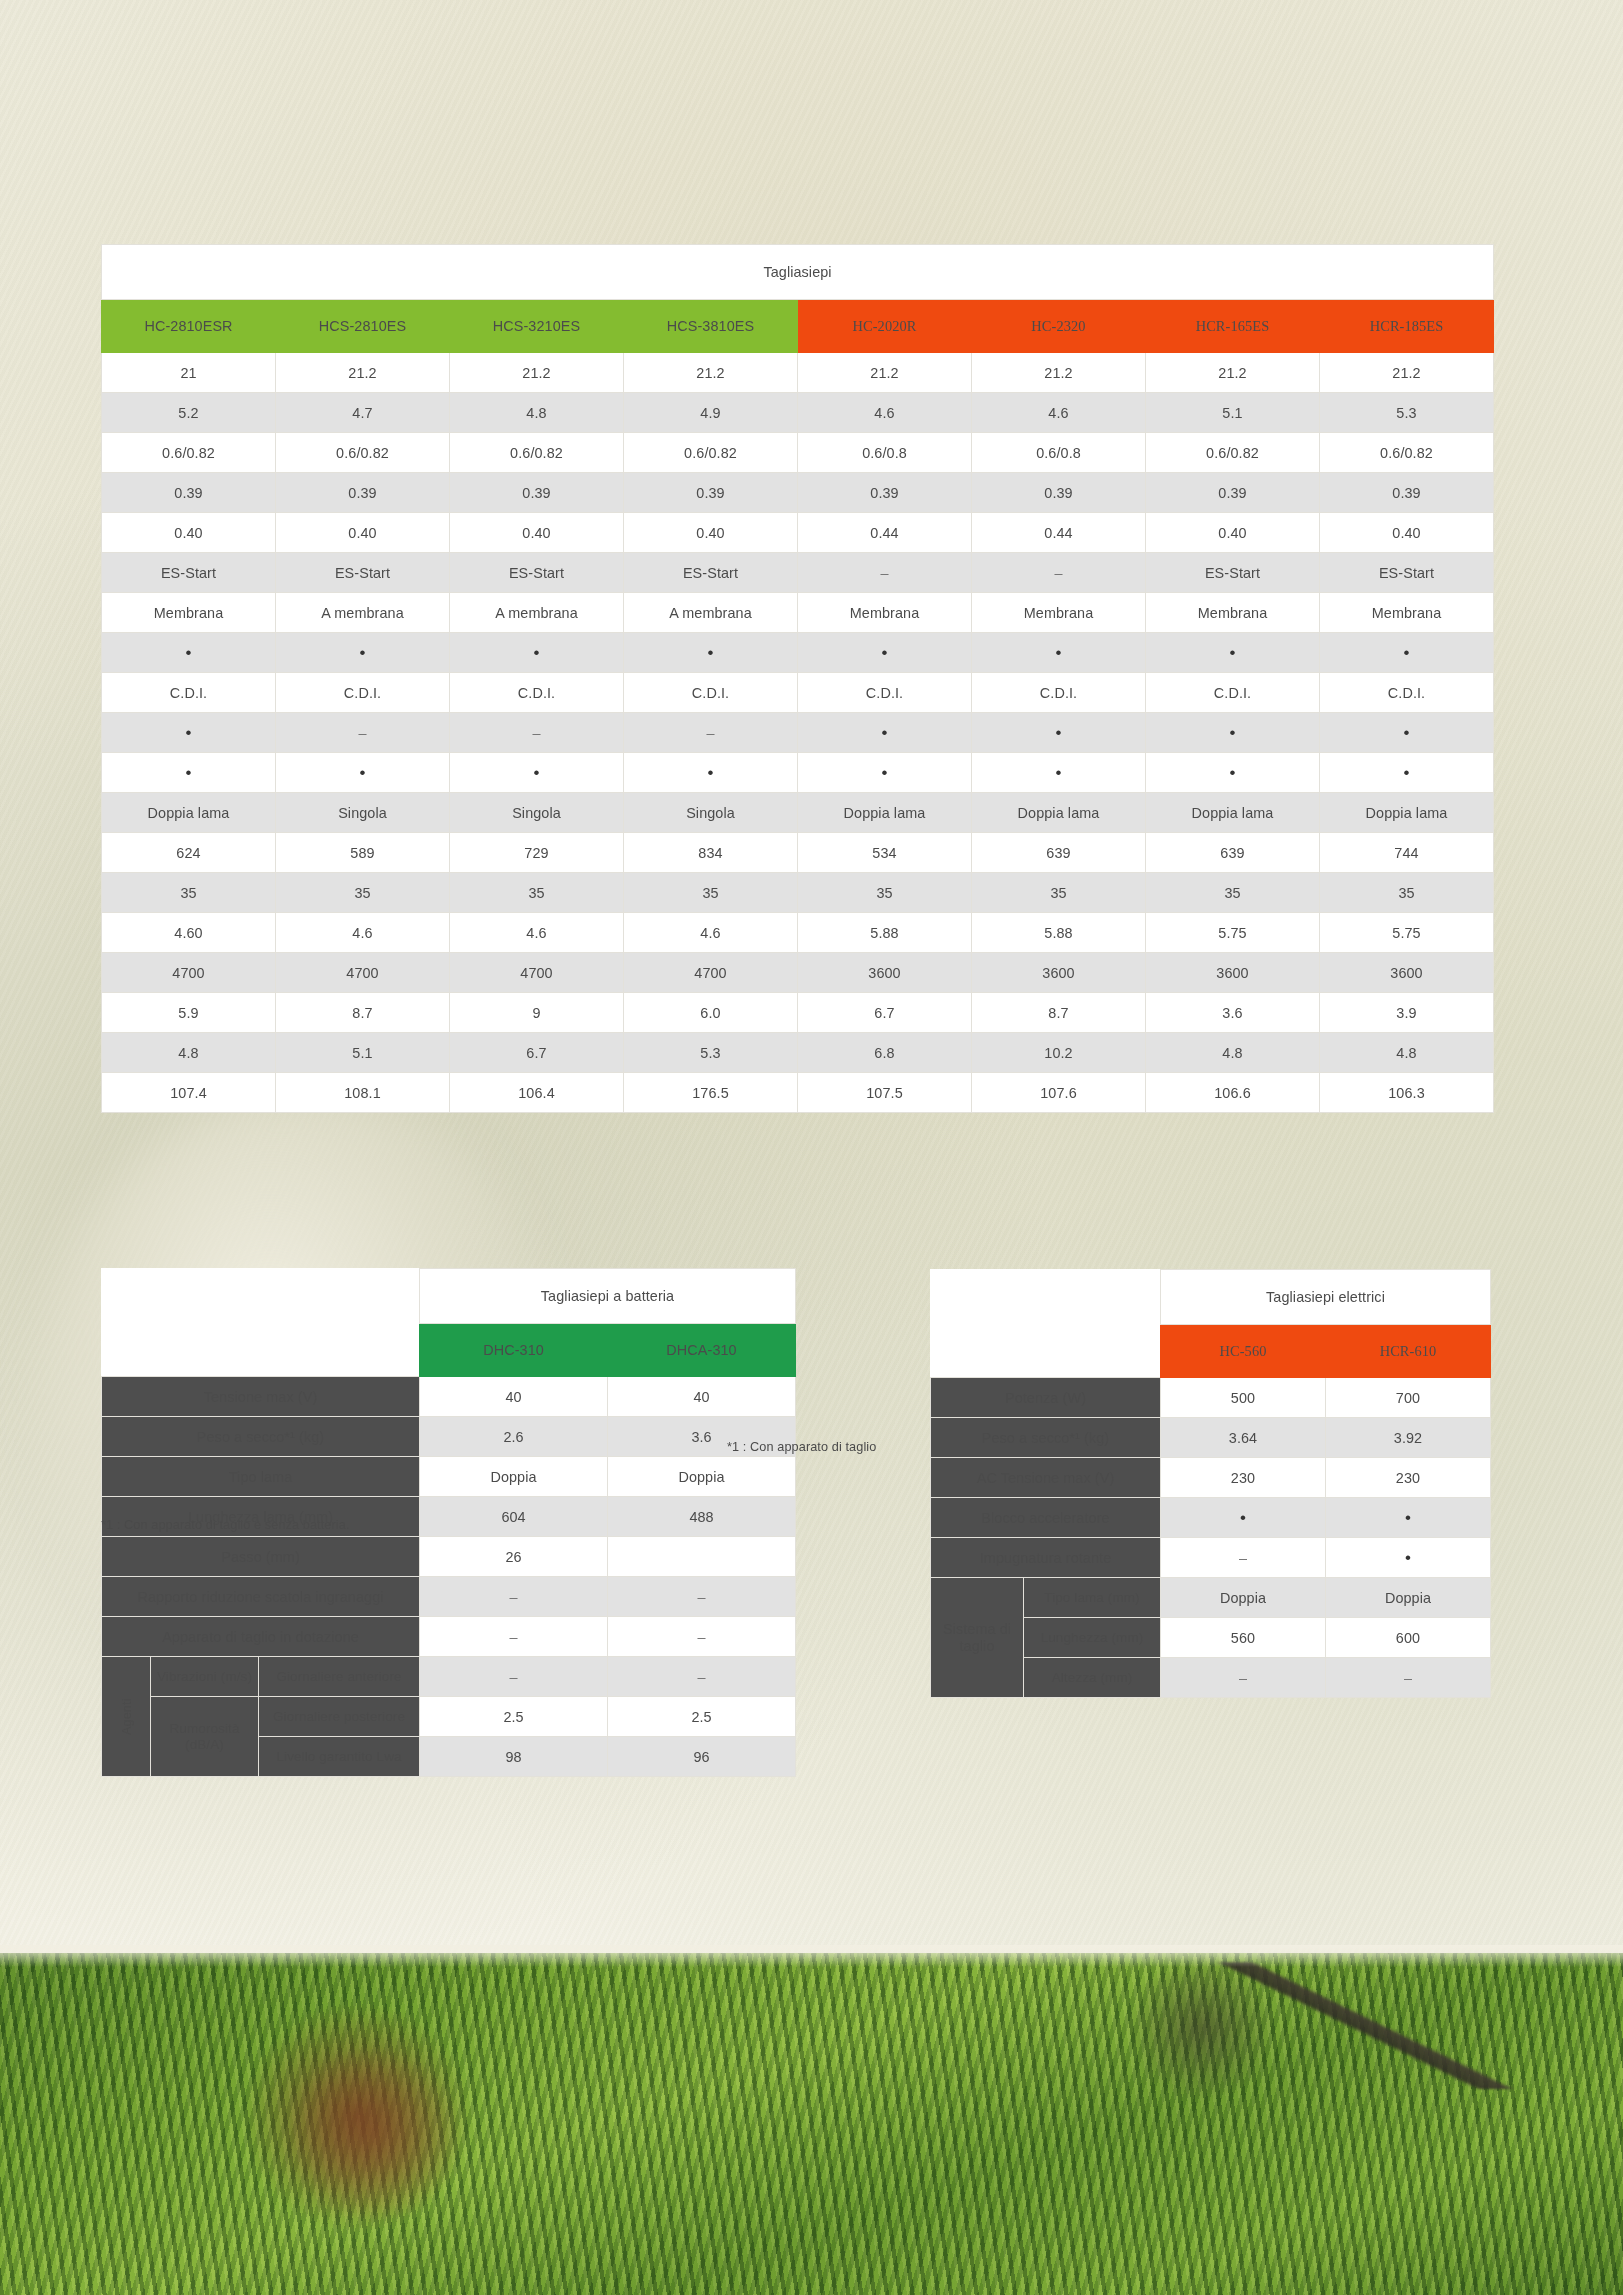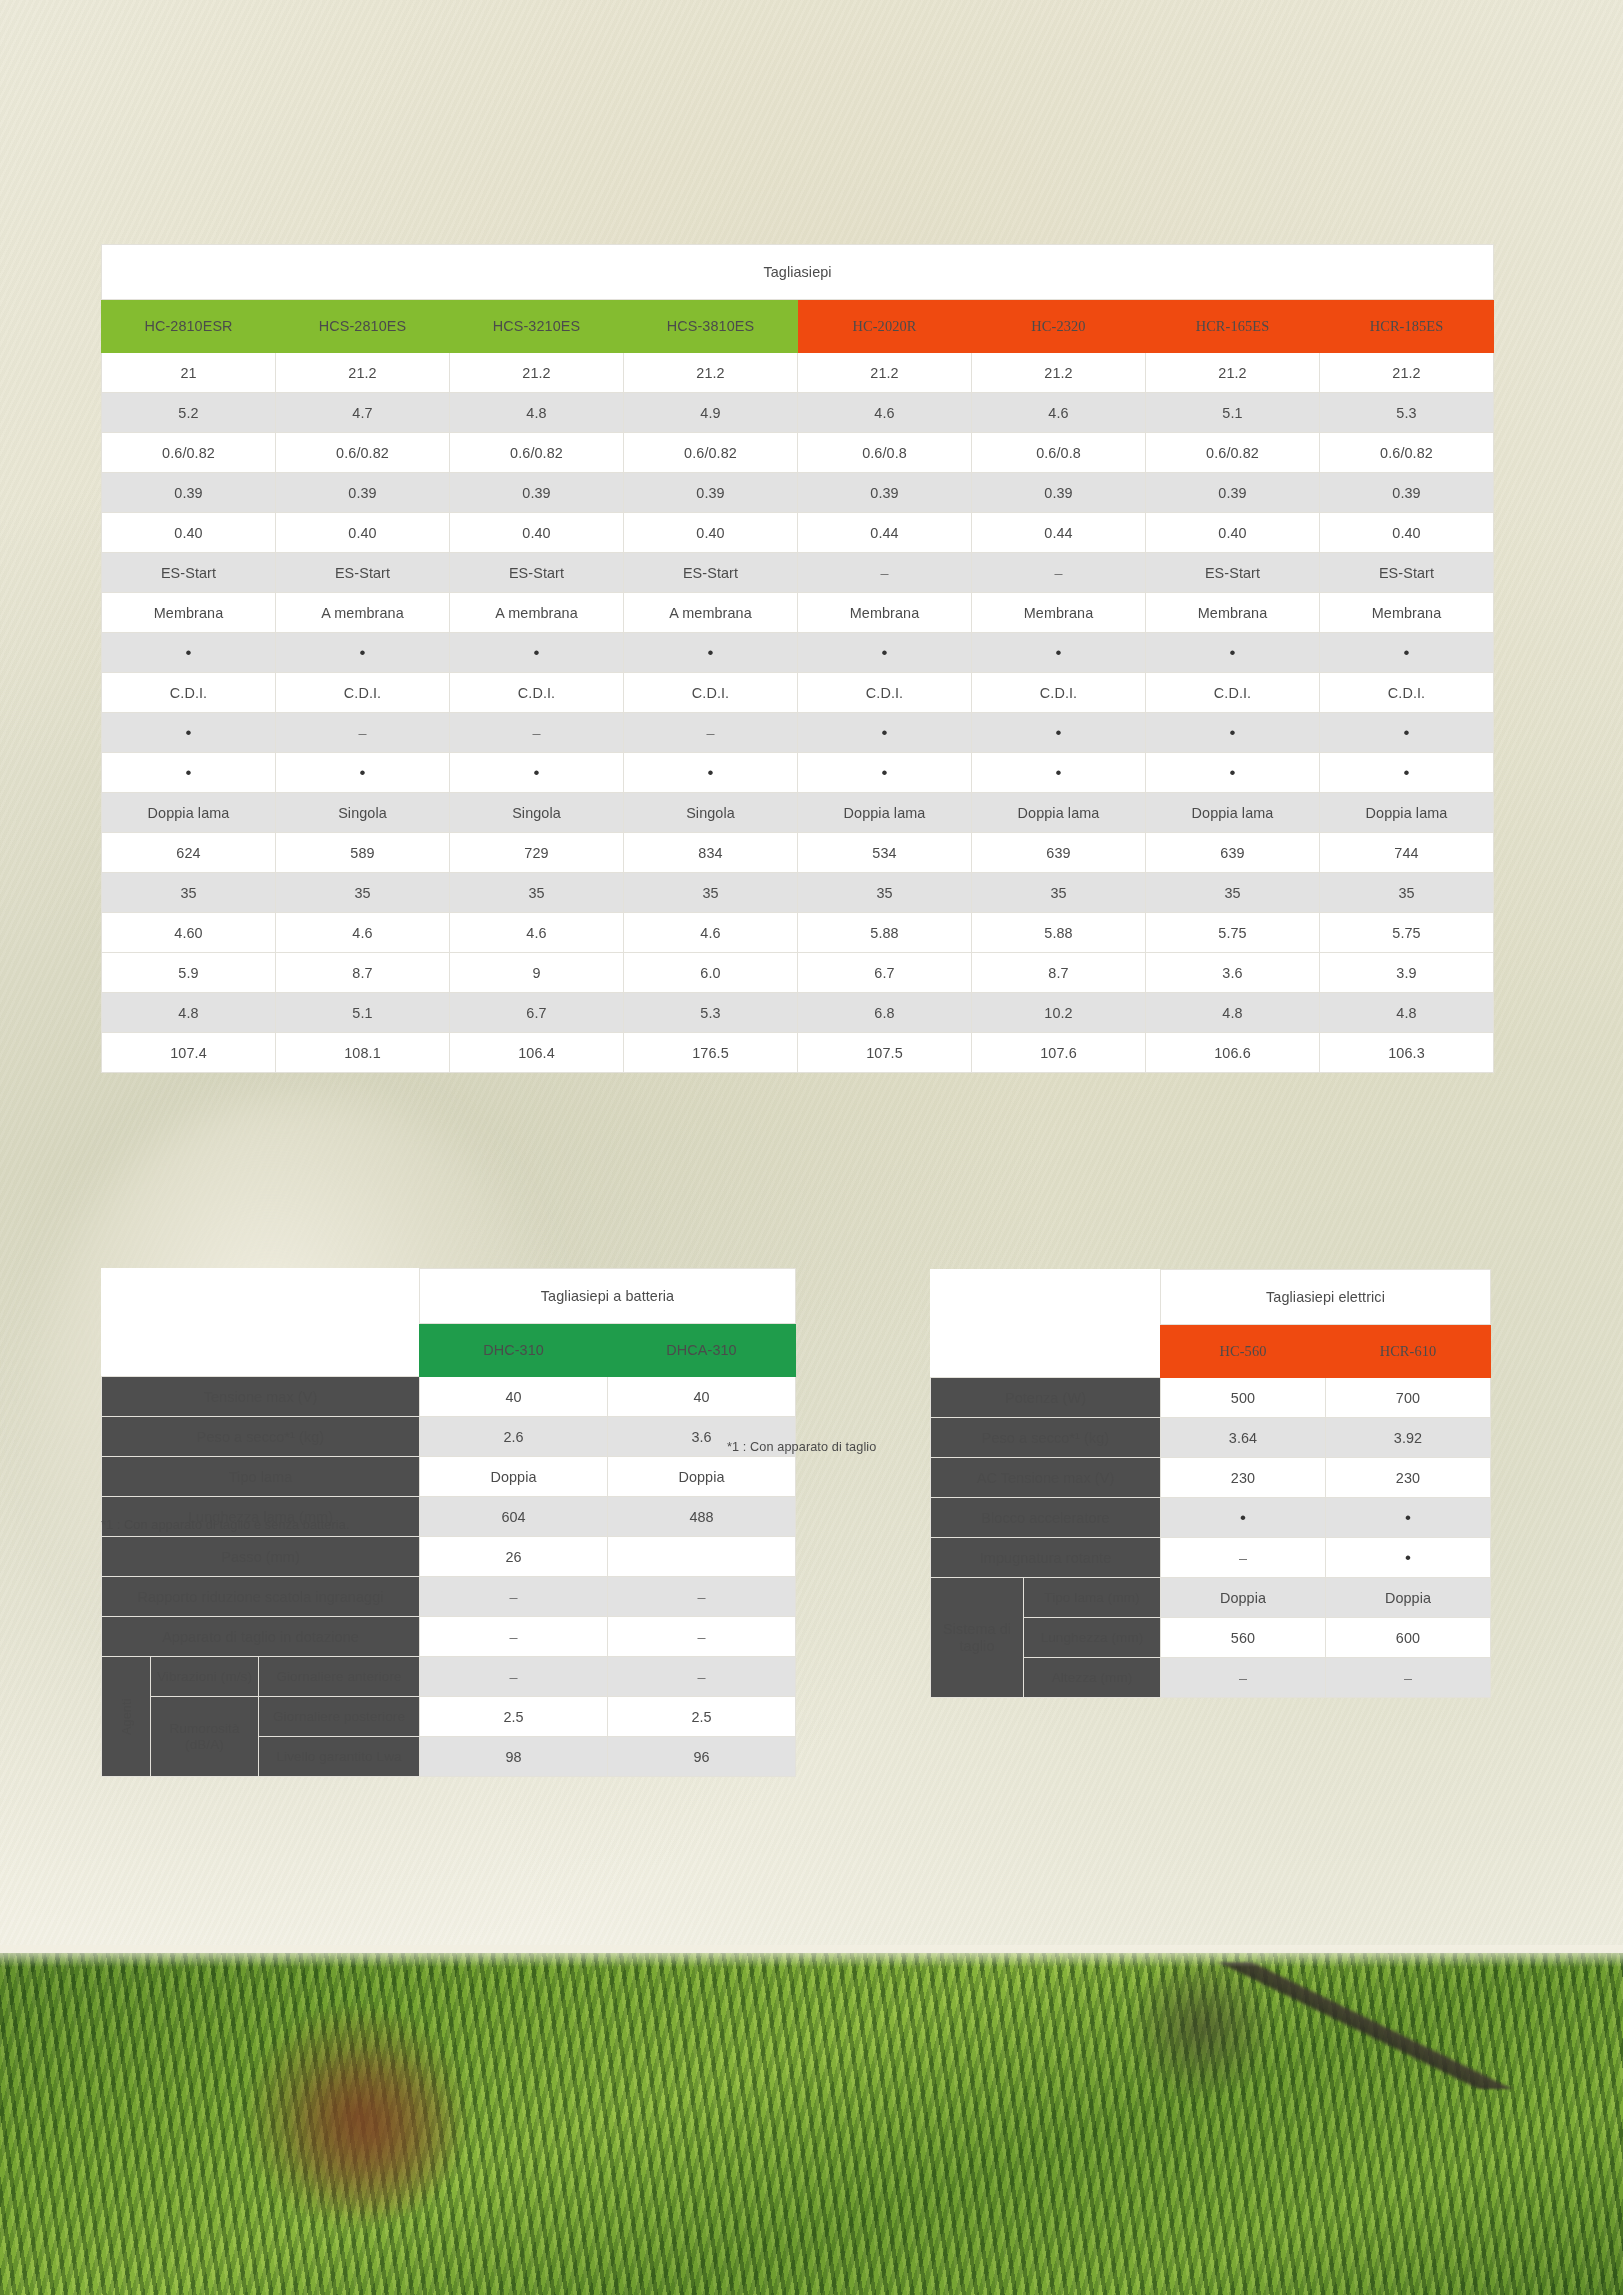--- a/index.html
+++ b/index.html
@@ -351,20 +351,30 @@
         <tr>
           <td class="val">4.60</td>
           <td class="val">4.6</td>
           <td class="val">4.6</td>
           <td class="val">4.6</td>
           <td class="val">5.88</td>
           <td class="val">5.88</td>
           <td class="val">5.75</td>
           <td class="val">5.75</td>
         </tr>
+        <tr class="alt">
+          <td class="val">4700</td>
+          <td class="val">4700</td>
+          <td class="val">4700</td>
+          <td class="val">4700</td>
+          <td class="val">3600</td>
+          <td class="val">3600</td>
+          <td class="val">3600</td>
+          <td class="val">3600</td>
+        </tr>
         <tr>
           <td class="val">5.9</td>
           <td class="val">8.7</td>
           <td class="val">9</td>
           <td class="val">6.0</td>
           <td class="val">6.7</td>
           <td class="val">8.7</td>
           <td class="val">3.6</td>
           <td class="val">3.9</td>
         </tr>

